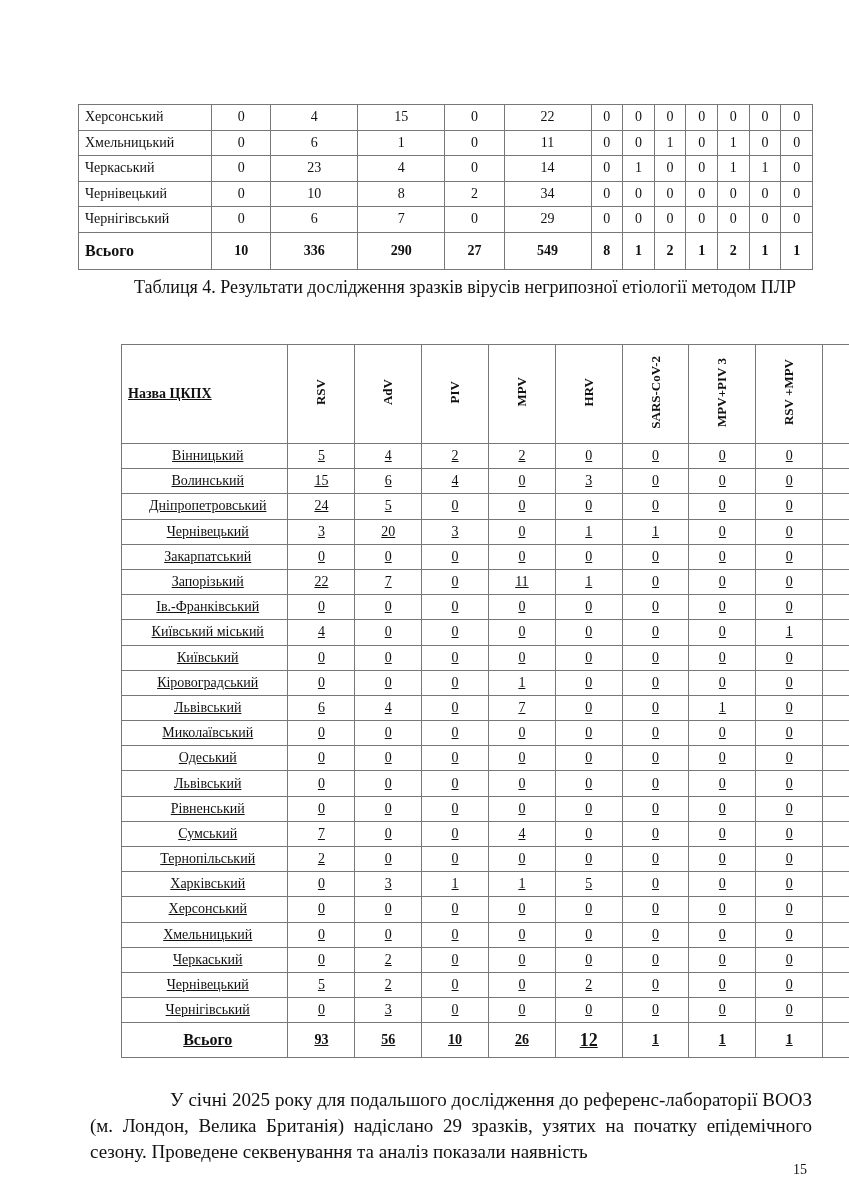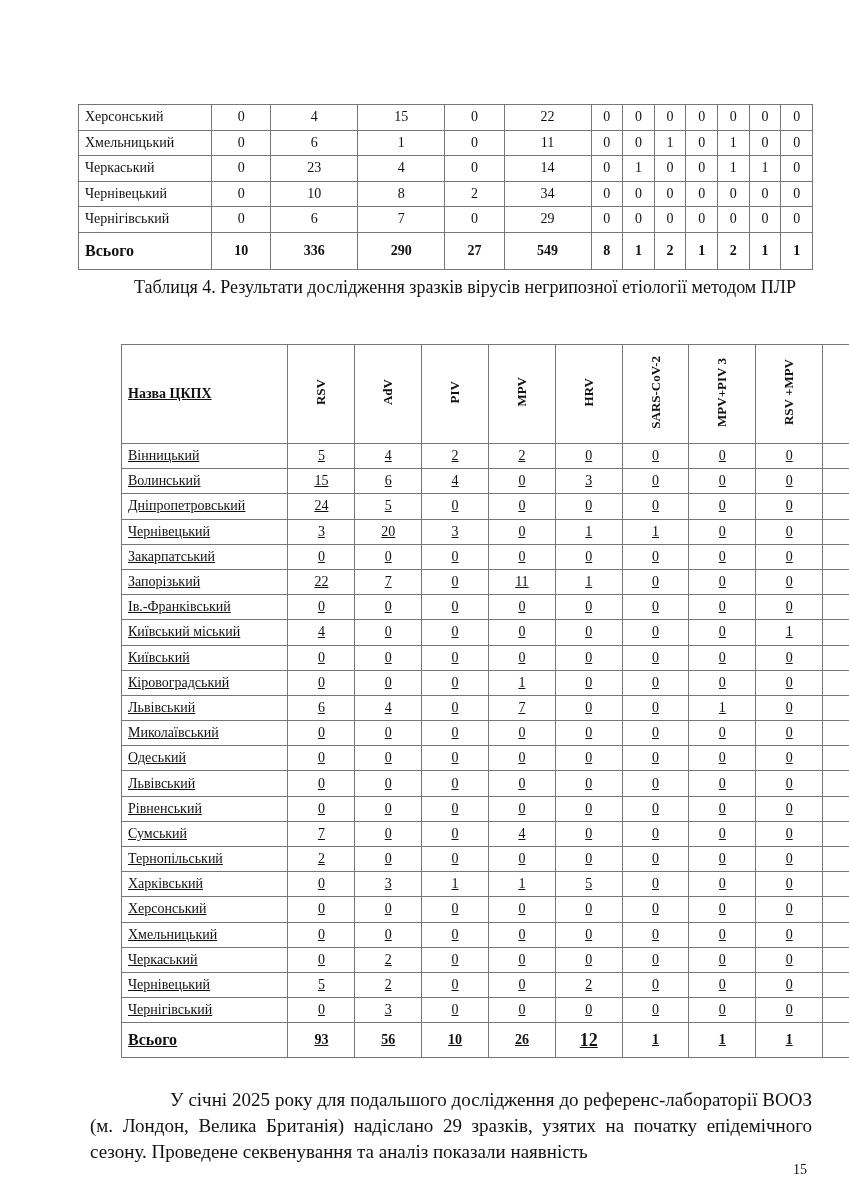--- a/index.html
+++ b/index.html
@@ -10,21 +10,21 @@
   #t1 td{height:24.5px;}
   #t1 td.name{text-align:left;padding-left:6px;width:126px;}
   #t1 tr.total td{height:36px;font-weight:bold;}
   #t1 tr.total td.name{font-size:16px;}
   .caption{position:absolute;left:120px;width:690px;text-align:center;font-size:18px;line-height:24px;top:264px;margin-top:11px;}
   #t2{left:121px;top:320px;width:769px;text-decoration:underline;}
   #t2 th.namehead{width:135px;height:98px;text-align:left;padding-left:6px;font-weight:bold;font-size:14px;}
   #t2 th.vh{width:56px;height:98px;font-weight:bold;font-size:13px;}
   #t2 th.vh span{display:inline-block;writing-mode:vertical-rl;transform:rotate(180deg);white-space:nowrap;}
   #t2 td{height:24.2px;}
-  #t2 td.name{text-align:left;padding-left:6px;font-size:14px;}
+  #t2 td.name{text-align:center;padding-left:6px;font-size:14px;}
   #t2 tr.total td{height:34px;font-weight:bold;}
   #t2 tr.total td.name{font-size:16px;}
   #t2 tr.total td.big{font-size:18px;}
   .para{position:absolute;left:90px;width:722px;top:1068px;font-size:19px;line-height:26px;text-align:justify;text-indent:80px;}
   .pagenum{position:absolute;right:42px;top:1162px;font-size:14px;}
 </style>
 </head>
 <body>
 
 <table id="t1">

